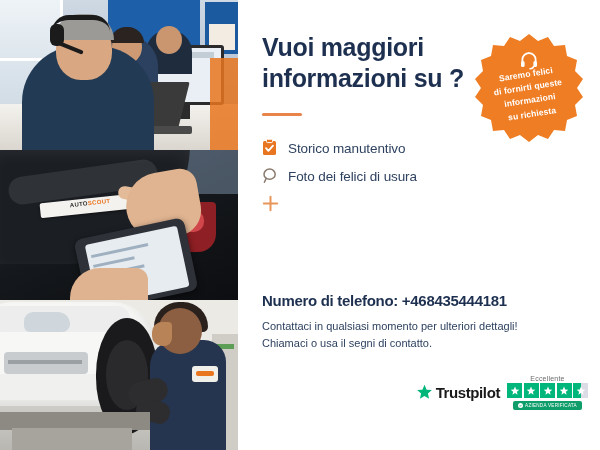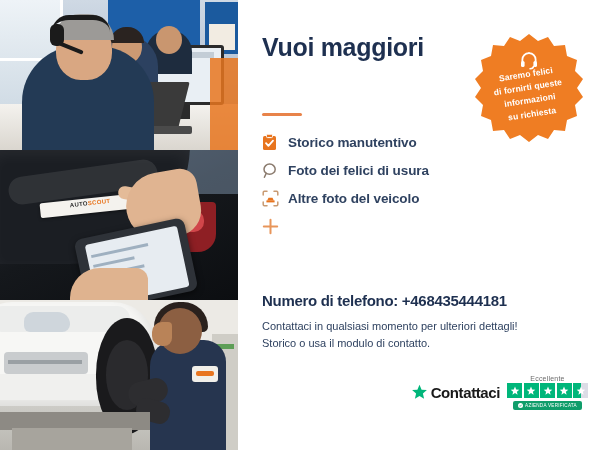--- a/index.html
+++ b/index.html
@@ -110,21 +110,21 @@
   .badge svg{position:absolute;left:0;top:0;}
   .badge .hs{position:absolute;left:50%;top:20px;transform:translateX(-50%);}
   .badge .btext{
     position:absolute;left:0;top:36px;width:114px;text-align:center;
     color:#fff;font-size:8.5px;font-weight:700;line-height:1.55;
     transform:rotate(-9deg);letter-spacing:.1px;
   }
 
   
   .features{position:absolute;left:24px;top:128px;width:250px;}
-  .feat{display:flex;align-items:center;height:28px;margin-bottom:0;font-weight:bold;}
+  .feat{display:flex;align-items:flex-end;height:28px;margin-bottom:0;}
   .feat .ic{width:26px;flex:0 0 26px;display:flex;align-items:center;justify-content:flex-start;}
   .feat .tx{font-size:13.5px;color:#2f4260;letter-spacing:-.1px;}
 
   
   .phone{position:absolute;left:24px;top:292px;font-size:15px;font-weight:700;color:#1e3050;letter-spacing:-.3px;}
   .sub{position:absolute;left:24px;top:318px;width:290px;font-size:11px;line-height:1.55;color:#2f4260;}
 
   
   .tp{position:absolute;right:12px;bottom:40px;display:flex;align-items:center;gap:7px;}
   .tp .logo{display:flex;align-items:center;gap:3px;}
@@ -209,20 +209,21 @@
       <div class="lift"></div>
         <div class="lift2"></div>
     </div>
 
   </div>
 
   <div class="content">
 
     <div class="headline">
       <div>Vuoi maggiori</div>
+      <div>informazioni su ?</div>
     </div>
     <div class="rule"></div>
 
     <div class="badge">
       <svg width="114" height="112" viewBox="0 0 114 112">
         <path fill="#ef7d23" d="M57 2 L66 9 L76 5 L82 14 L93 13 L95 24 L105 28 L103 39 L111 47 L105 56
           L111 65 L103 73 L105 84 L95 88 L93 99 L82 98 L76 107 L66 103 L57 110 L48 103 L38 107 L32 98
           L21 99 L19 88 L9 84 L11 73 L3 65 L9 56 L3 47 L11 39 L9 28 L19 24 L21 13 L32 14 L38 5 L48 9 Z"></path>
       </svg>
       <svg class="hs" width="20" height="18" viewBox="0 0 20 18">
@@ -257,58 +258,43 @@
       <div class="feat">
         <span class="ic">
           <svg width="16" height="17" viewBox="0 0 16 17">
             <ellipse cx="7.6" cy="7.2" rx="5.6" ry="5.1" fill="none" stroke="#8a7a6d" stroke-width="1.5"></ellipse>
             <path d="M4.2 11.4L2.4 15.2" stroke="#8a7a6d" stroke-width="1.5" stroke-linecap="round"></path>
           </svg>
         </span>
         <span class="tx">Foto dei felici di usura</span>
       </div>
 
-      <div class="feat">
-        <span class="ic">
-          <svg width="17" height="17" viewBox="0 0 17 17">
-            <g fill="none" stroke="#c89a72" stroke-width="1.5" stroke-linecap="round">
-              <path d="M1.2 5V2.4c0-.7.5-1.2 1.2-1.2H5"></path>
-              <path d="M12 1.2h2.6c.7 0 1.2.5 1.2 1.2V5"></path>
-              <path d="M15.8 12v2.6c0 .7-.5 1.2-1.2 1.2H12"></path>
-              <path d="M5 15.8H2.4c-.7 0-1.2-.5-1.2-1.2V12"></path>
-            </g>
-            <path d="M4.4 10.4h8.2v2H4.4z" fill="#e8751f"></path>
-            <path d="M5.2 10.4l1.3-2.6h4l1.3 2.6z" fill="#e8751f"></path>
-          </svg>
-        </span>
-        <span class="tx">Altre foto del veicolo</span>
-      </div>
 
       <div class="feat">
         <span class="ic">
           <svg width="17" height="17" viewBox="0 0 17 17">
             <path d="M8.5 1.8v13.4M1.8 8.5h13.4" stroke="#e8955a" stroke-width="2" stroke-linecap="round"></path>
           </svg>
         </span>
       </div>
 
     </div>
 
     <div class="phone">Numero di telefono: +468435444181</div>
     <div class="sub">
       <div>Contattaci in qualsiasi momento per ulteriori dettagli!</div>
-      <div>Storico o usa il modulo di contatto.</div>
+      <div>Chiamaci o usa il segni di contatto.</div>
     </div>
 
     <div class="tp">
       <div class="logo">
         <svg width="17" height="17" viewBox="0 0 17 17">
           <path d="M8.5 0.8l2.1 4.9 5.3.4-4 3.5 1.2 5.2-4.6-2.8-4.6 2.8 1.2-5.2-4-3.5 5.3-.4z" fill="#00b67a"></path>
         </svg>
-        <span class="name">Contattaci</span>
+        <span class="name">Trustpilot</span>
       </div>
       <div class="ratewrap">
         <span class="ecc">Eccellente</span>
         <span class="stars">
           <span class="st">
             <svg width="10" height="10" viewBox="0 0 10 10">
                 <path d="M5 .6l1.2 2.9 3.1.2-2.4 2 .7 3L5 7.1 2.4 8.7l.7-3-2.4-2 3.1-.2z" fill="#fff"></path>
               </svg>
           </span>
           <span class="st">

